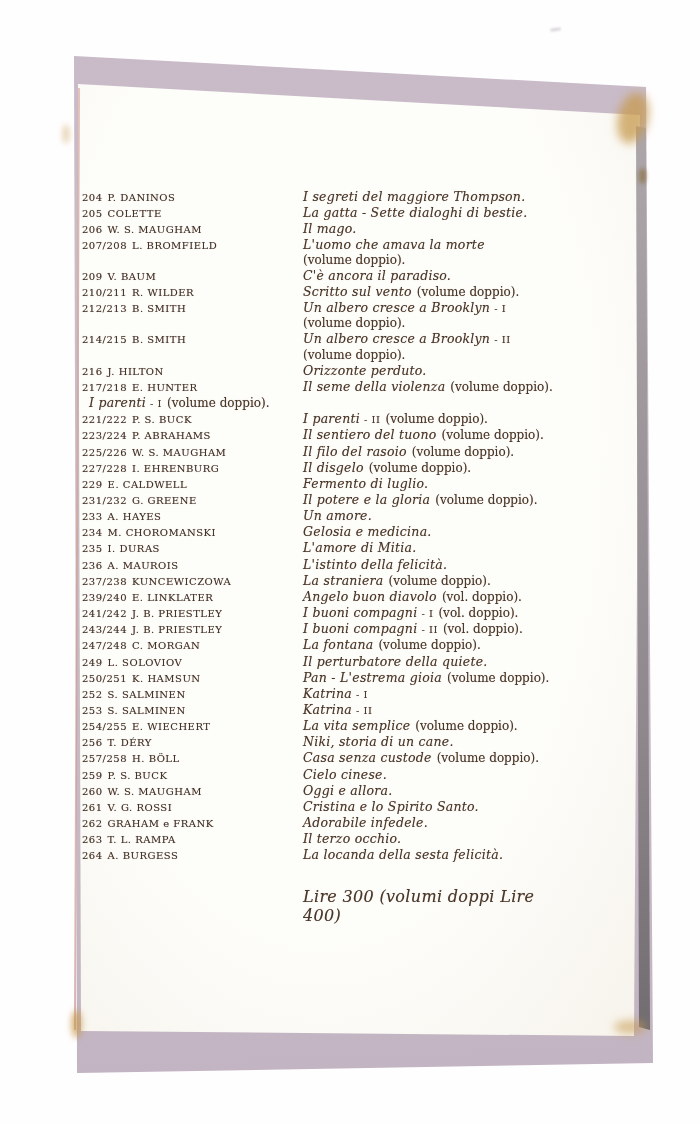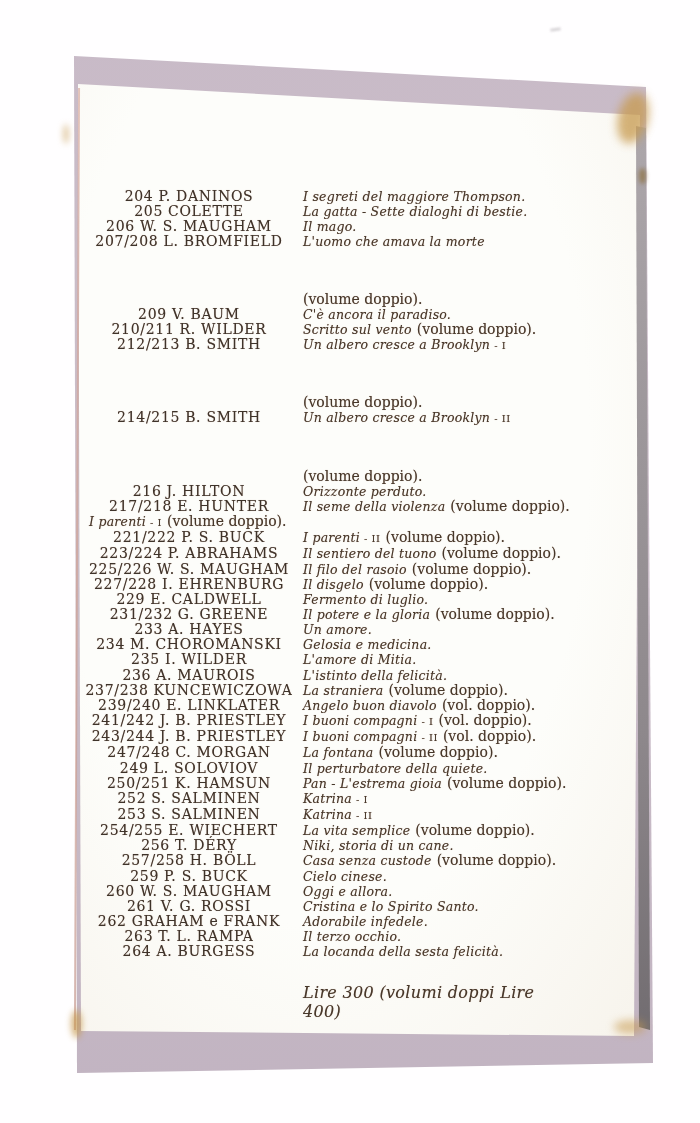--- a/index.html
+++ b/index.html
@@ -45,28 +45,28 @@
   .dust-speck{position:absolute;left:550px;top:28px;width:11px;height:3px;background:#d8d5d8;border-radius:2px;filter:blur(1px);transform:rotate(-8deg);}
 
   
   .page-content{
     position:absolute;left:82px;top:189px;width:484px;
     color:var(--ink,#46382b);
     text-shadow:0 0 .7px rgba(125,70,45,.5);
   }
   .row{display:flex;align-items:baseline;line-height:15.15px;}
   .col-left{
-    flex:none;width:214px;text-align:center;white-space:nowrap;
-    font-size:14px;letter-spacing:.05em;color:#3e332a;
+    flex:none;width:214px;text-align:left;white-space:nowrap;
+    font-size:10px;letter-spacing:.05em;color:#3e332a;
   }
   .c-num{margin-right:5px;}
   .col-right{padding-left:7px;white-space:nowrap;font-size:12.5px;}
   .c-title{font-style:italic;letter-spacing:.02em;}
   .c-suffix{font-size:10px;letter-spacing:.05em;margin-left:4px;}
-  .c-note{font-size:14px;margin-left:5px;margin-top:42px;}
+  .c-note{font-size:12px;margin-left:5px;}
   .c-note.break{display:block;margin-left:0;}
   .price-line{
     margin-top:23px;margin-left:221px;
     font-style:italic;font-size:16px;letter-spacing:.02em;
   }
 </style>
 </head>
 <body>
 
 <div class="scene">
@@ -152,21 +152,21 @@
         </div>
         <div class="row">
           <span class="col-left"><span class="c-num">233</span><span class="c-author">A. HAYES</span></span>
           <span class="col-right"><span class="c-title">Un amore.</span></span>
         </div>
         <div class="row">
           <span class="col-left"><span class="c-num">234</span><span class="c-author">M. CHOROMANSKI</span></span>
           <span class="col-right"><span class="c-title">Gelosia e medicina.</span></span>
         </div>
         <div class="row">
-          <span class="col-left"><span class="c-num">235</span><span class="c-author">I. WILDER</span></span>
+          <span class="col-left"><span class="c-num">235</span><span class="c-author">I. DURAS</span></span>
           <span class="col-right"><span class="c-title">L'amore di Mitia.</span></span>
         </div>
         <div class="row">
           <span class="col-left"><span class="c-num">236</span><span class="c-author">A. MAUROIS</span></span>
           <span class="col-right"><span class="c-title">L'istinto della felicità.</span></span>
         </div>
         <div class="row">
           <span class="col-left"><span class="c-num">237/238</span><span class="c-author">KUNCEWICZOWA</span></span>
           <span class="col-right"><span class="c-title">La straniera</span><span class="c-note">(volume doppio).</span></span>
         </div>

